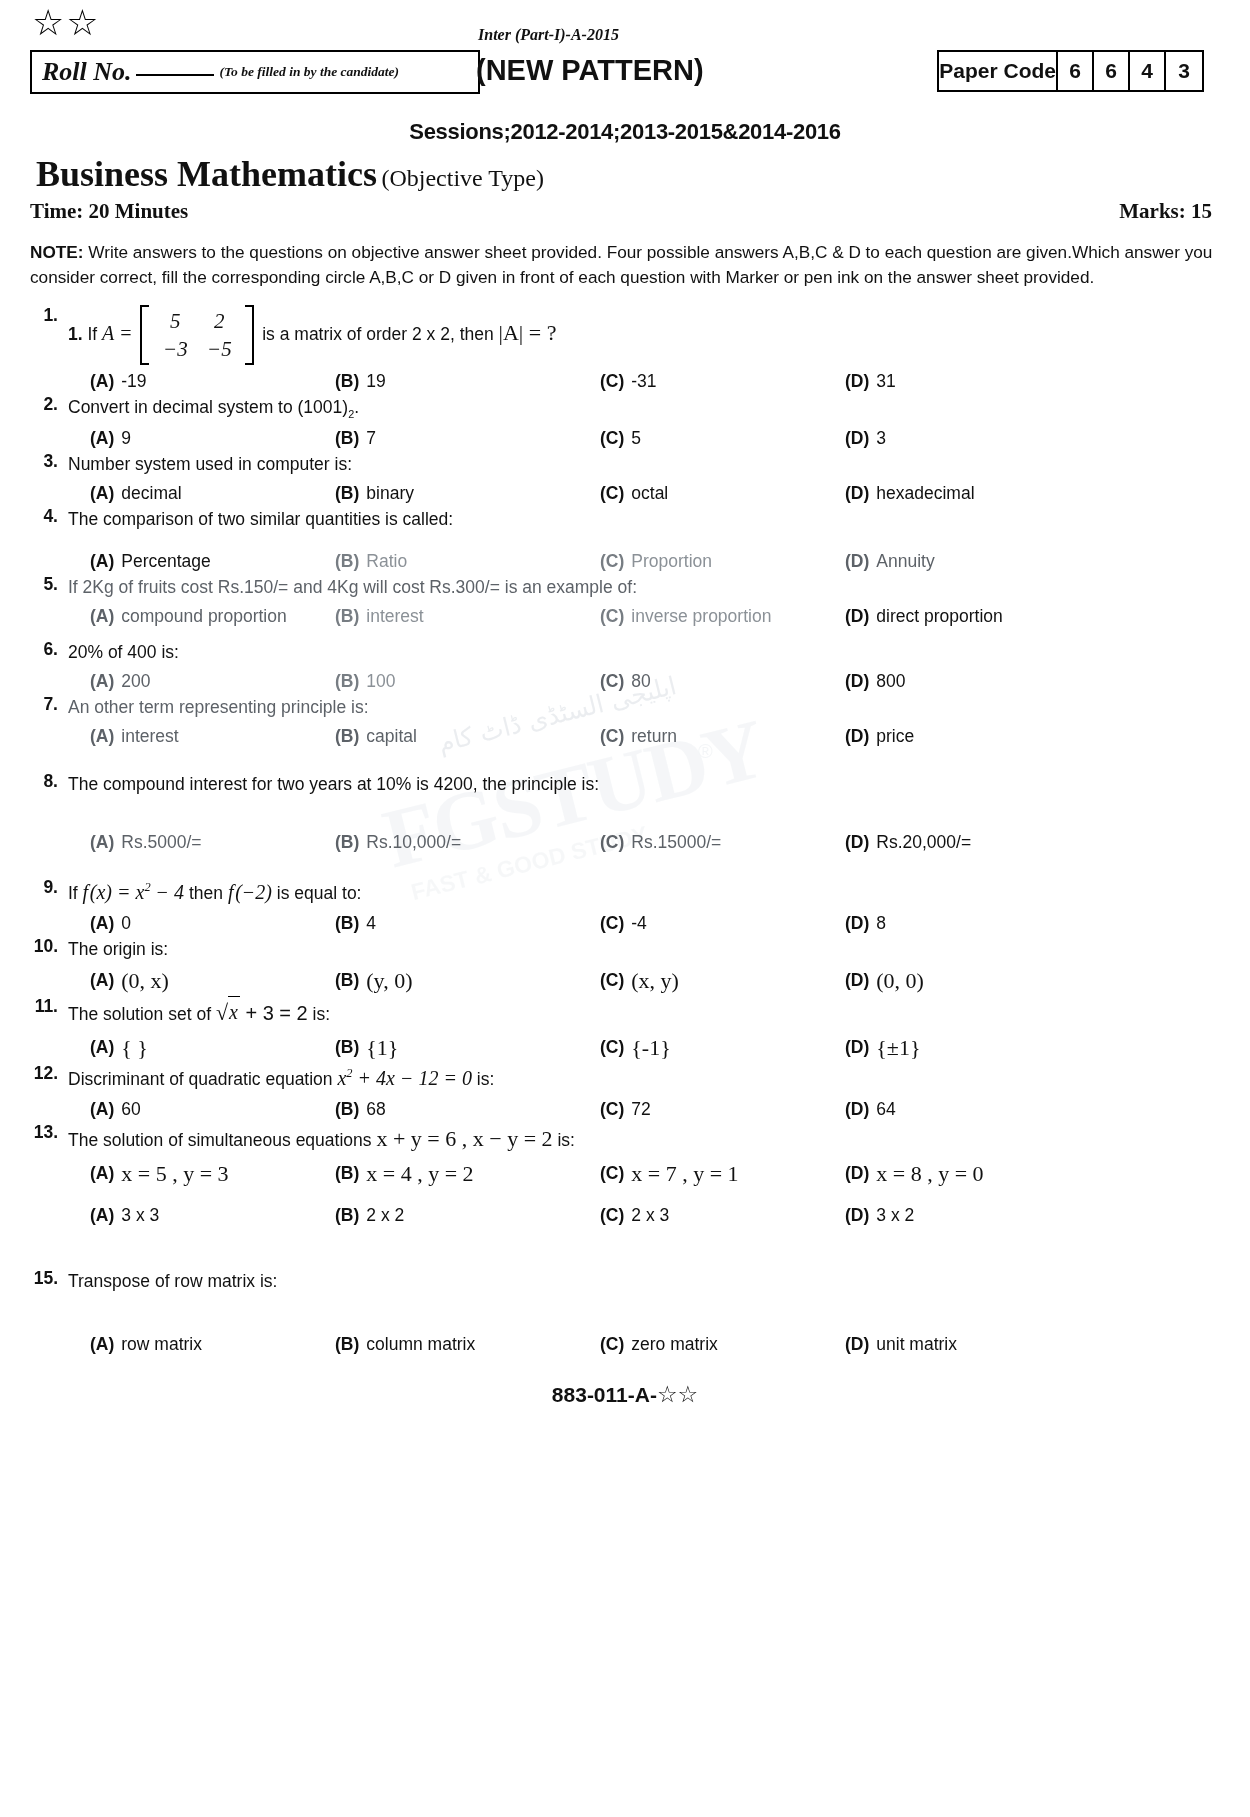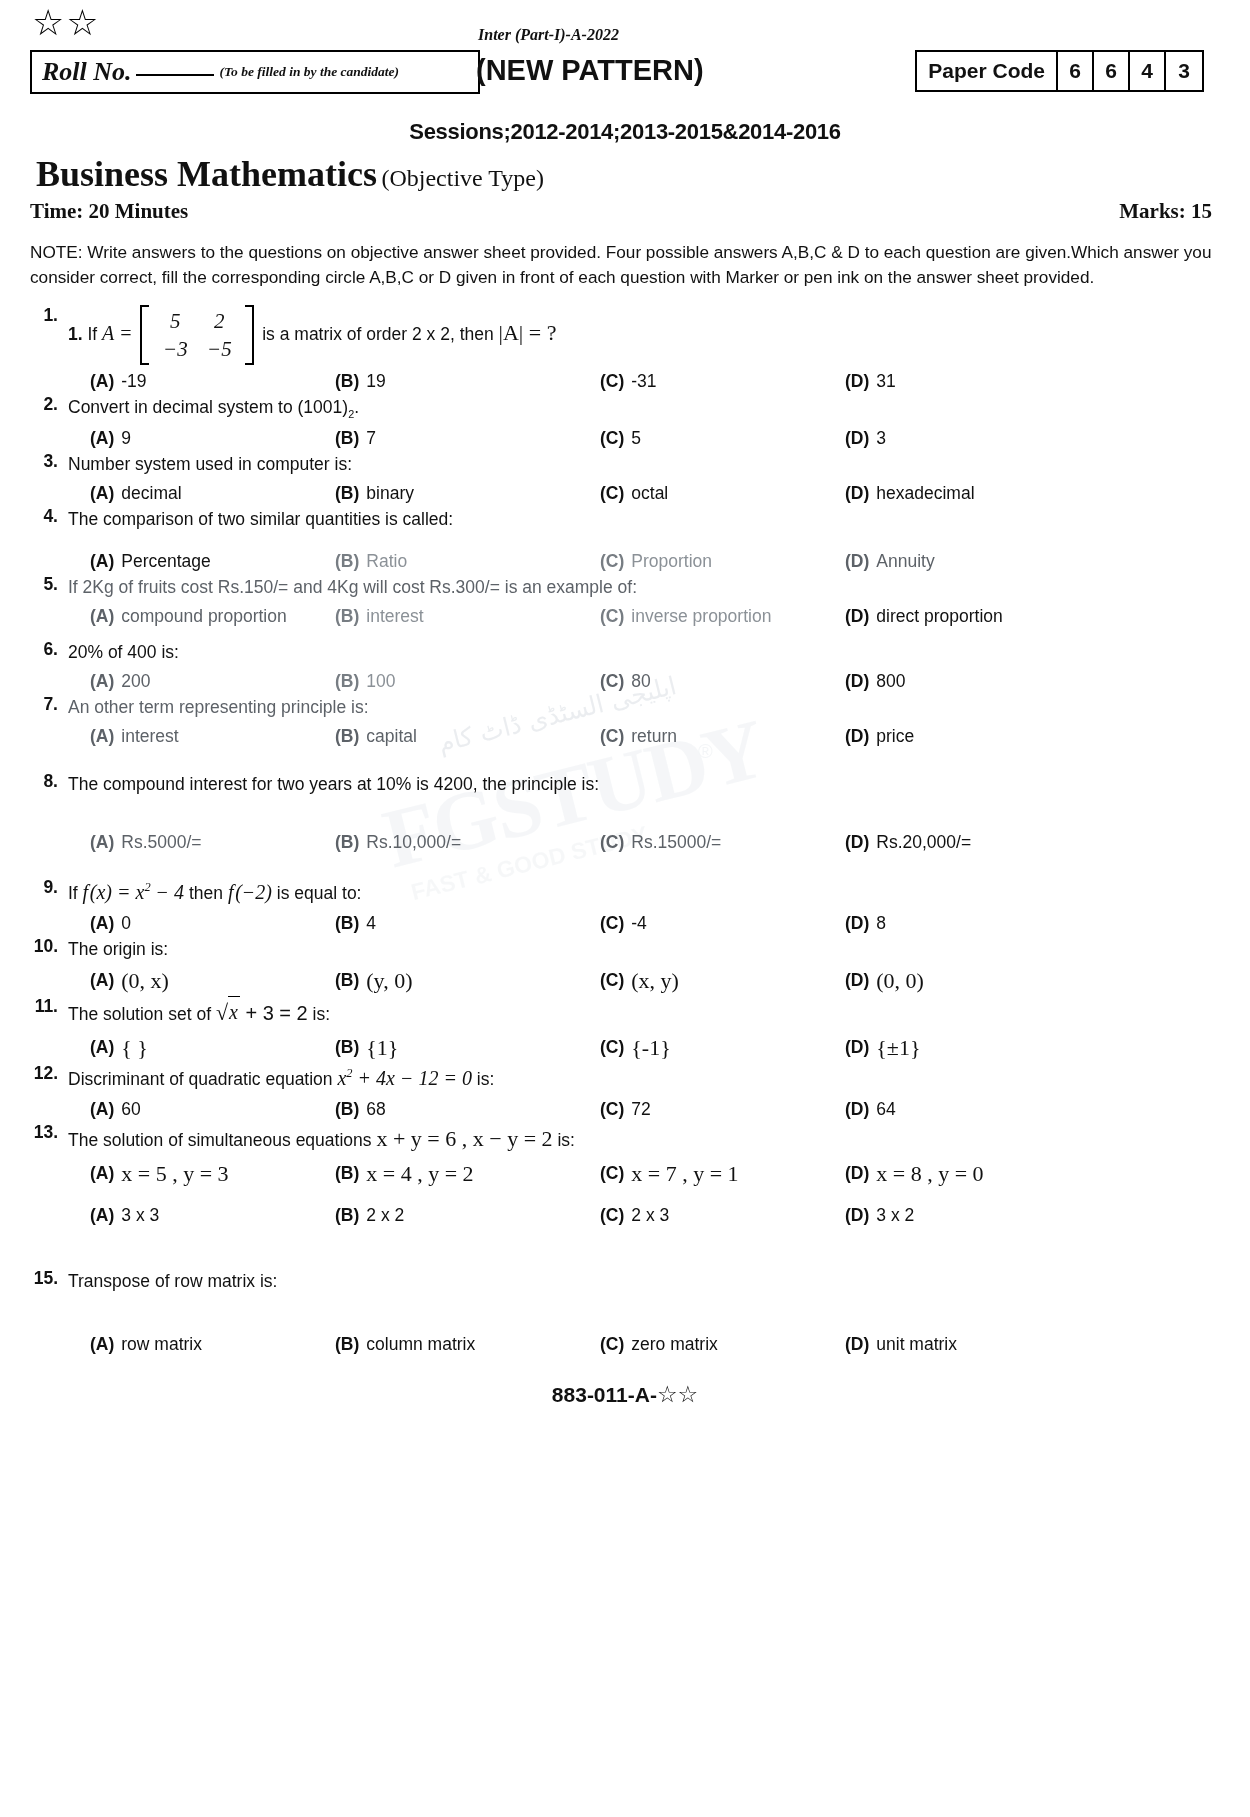--- a/index.html
+++ b/index.html
@@ -94,21 +94,21 @@
     font-family: "Liberation Sans", sans-serif;
     font-weight: bold; font-size: 29px;
   }
   .papercode {
     position: absolute; right: 28px; top: 50px;
     display: flex; border: 2px solid #000; height: 42px;
   }
   .pc-label {
     font-family: "Liberation Sans", sans-serif;
     font-weight: bold; font-size: 21px;
-    padding: 0 11px;
+    padding: 0 0;
     display: flex; align-items: center;
     border-right: 2px solid #000;
   }
   .pc-digit {
     width: 36px;
     display: flex; align-items: center; justify-content: center;
     font-family: "Liberation Sans", sans-serif;
     font-weight: bold; font-size: 21px;
     border-right: 2px solid #000;
   }
@@ -136,21 +136,21 @@
     font-family: "Liberation Serif", serif;
     font-weight: bold; font-size: 21px;
   }
 
   .note {
     margin: 16px 12px 0 12px;
     font-family: "Liberation Sans", sans-serif;
     font-size: 17.2px; line-height: 1.47;
     text-align: left;
   }
-  .note b { font-weight: normal; margin-top: 36px; }
+  .note b { font-weight: bold; margin-top: 36px; }
 
   
   .qlist { margin-top: 14px; }
   .q { position: relative; margin-bottom: 2px; }
   .qhead {
     display: flex; align-items: flex-start;
     font-family: "Liberation Sans", sans-serif;
     font-size: 17.5px;
     padding-left: 12px;
     min-height: 26px;
@@ -237,21 +237,21 @@
 
     <div class="header-row">
       <div class="stars-top">☆☆</div>
 
       <div class="rollbox">
         <span class="roll-label">Roll No.</span>
         <span class="roll-line"></span>
         <span class="roll-note">(To be filled in by the candidate)</span>
       </div>
 
-      <div class="inter-line">Inter (Part-I)-A-2022</div>
+      <div class="inter-line">Inter (Part-I)-A-2015</div>
       <div class="new-pattern">(NEW PATTERN)</div>
 
       <div class="papercode">
         <div class="pc-label">Paper Code</div>
         <div class="pc-digit">6</div>
         <div class="pc-digit">6</div>
         <div class="pc-digit">4</div>
         <div class="pc-digit">3</div>
       </div>
     </div>

